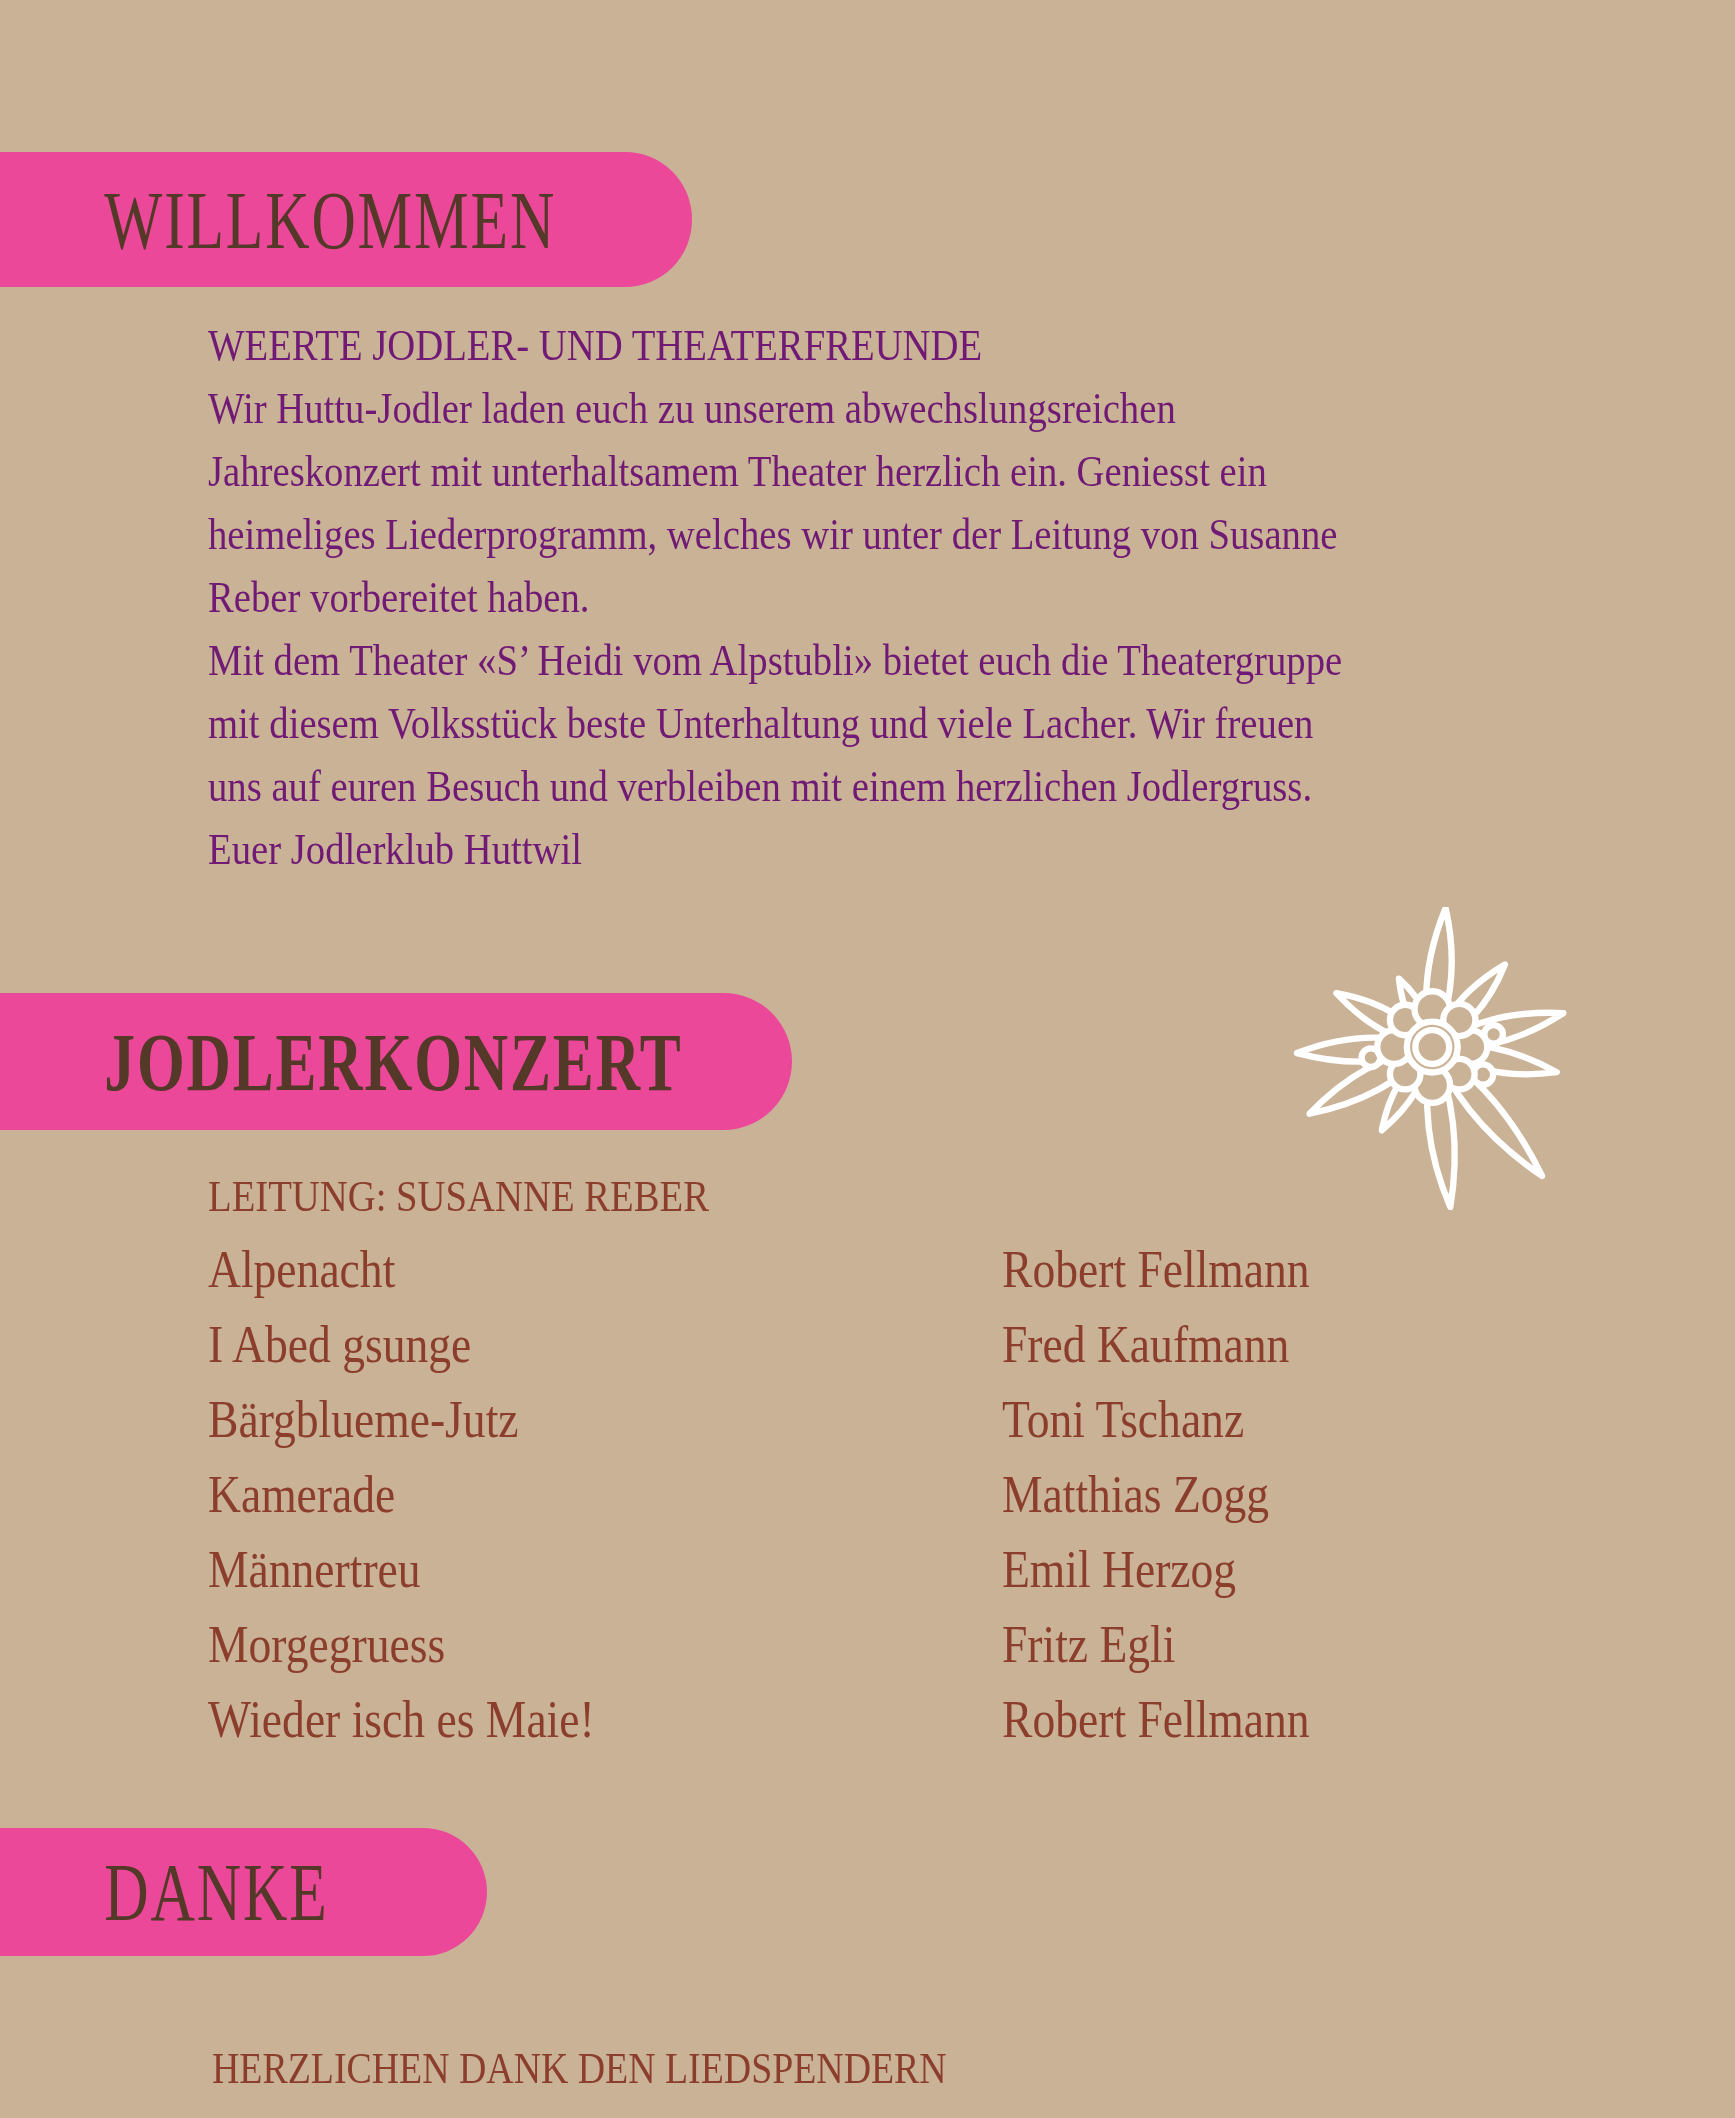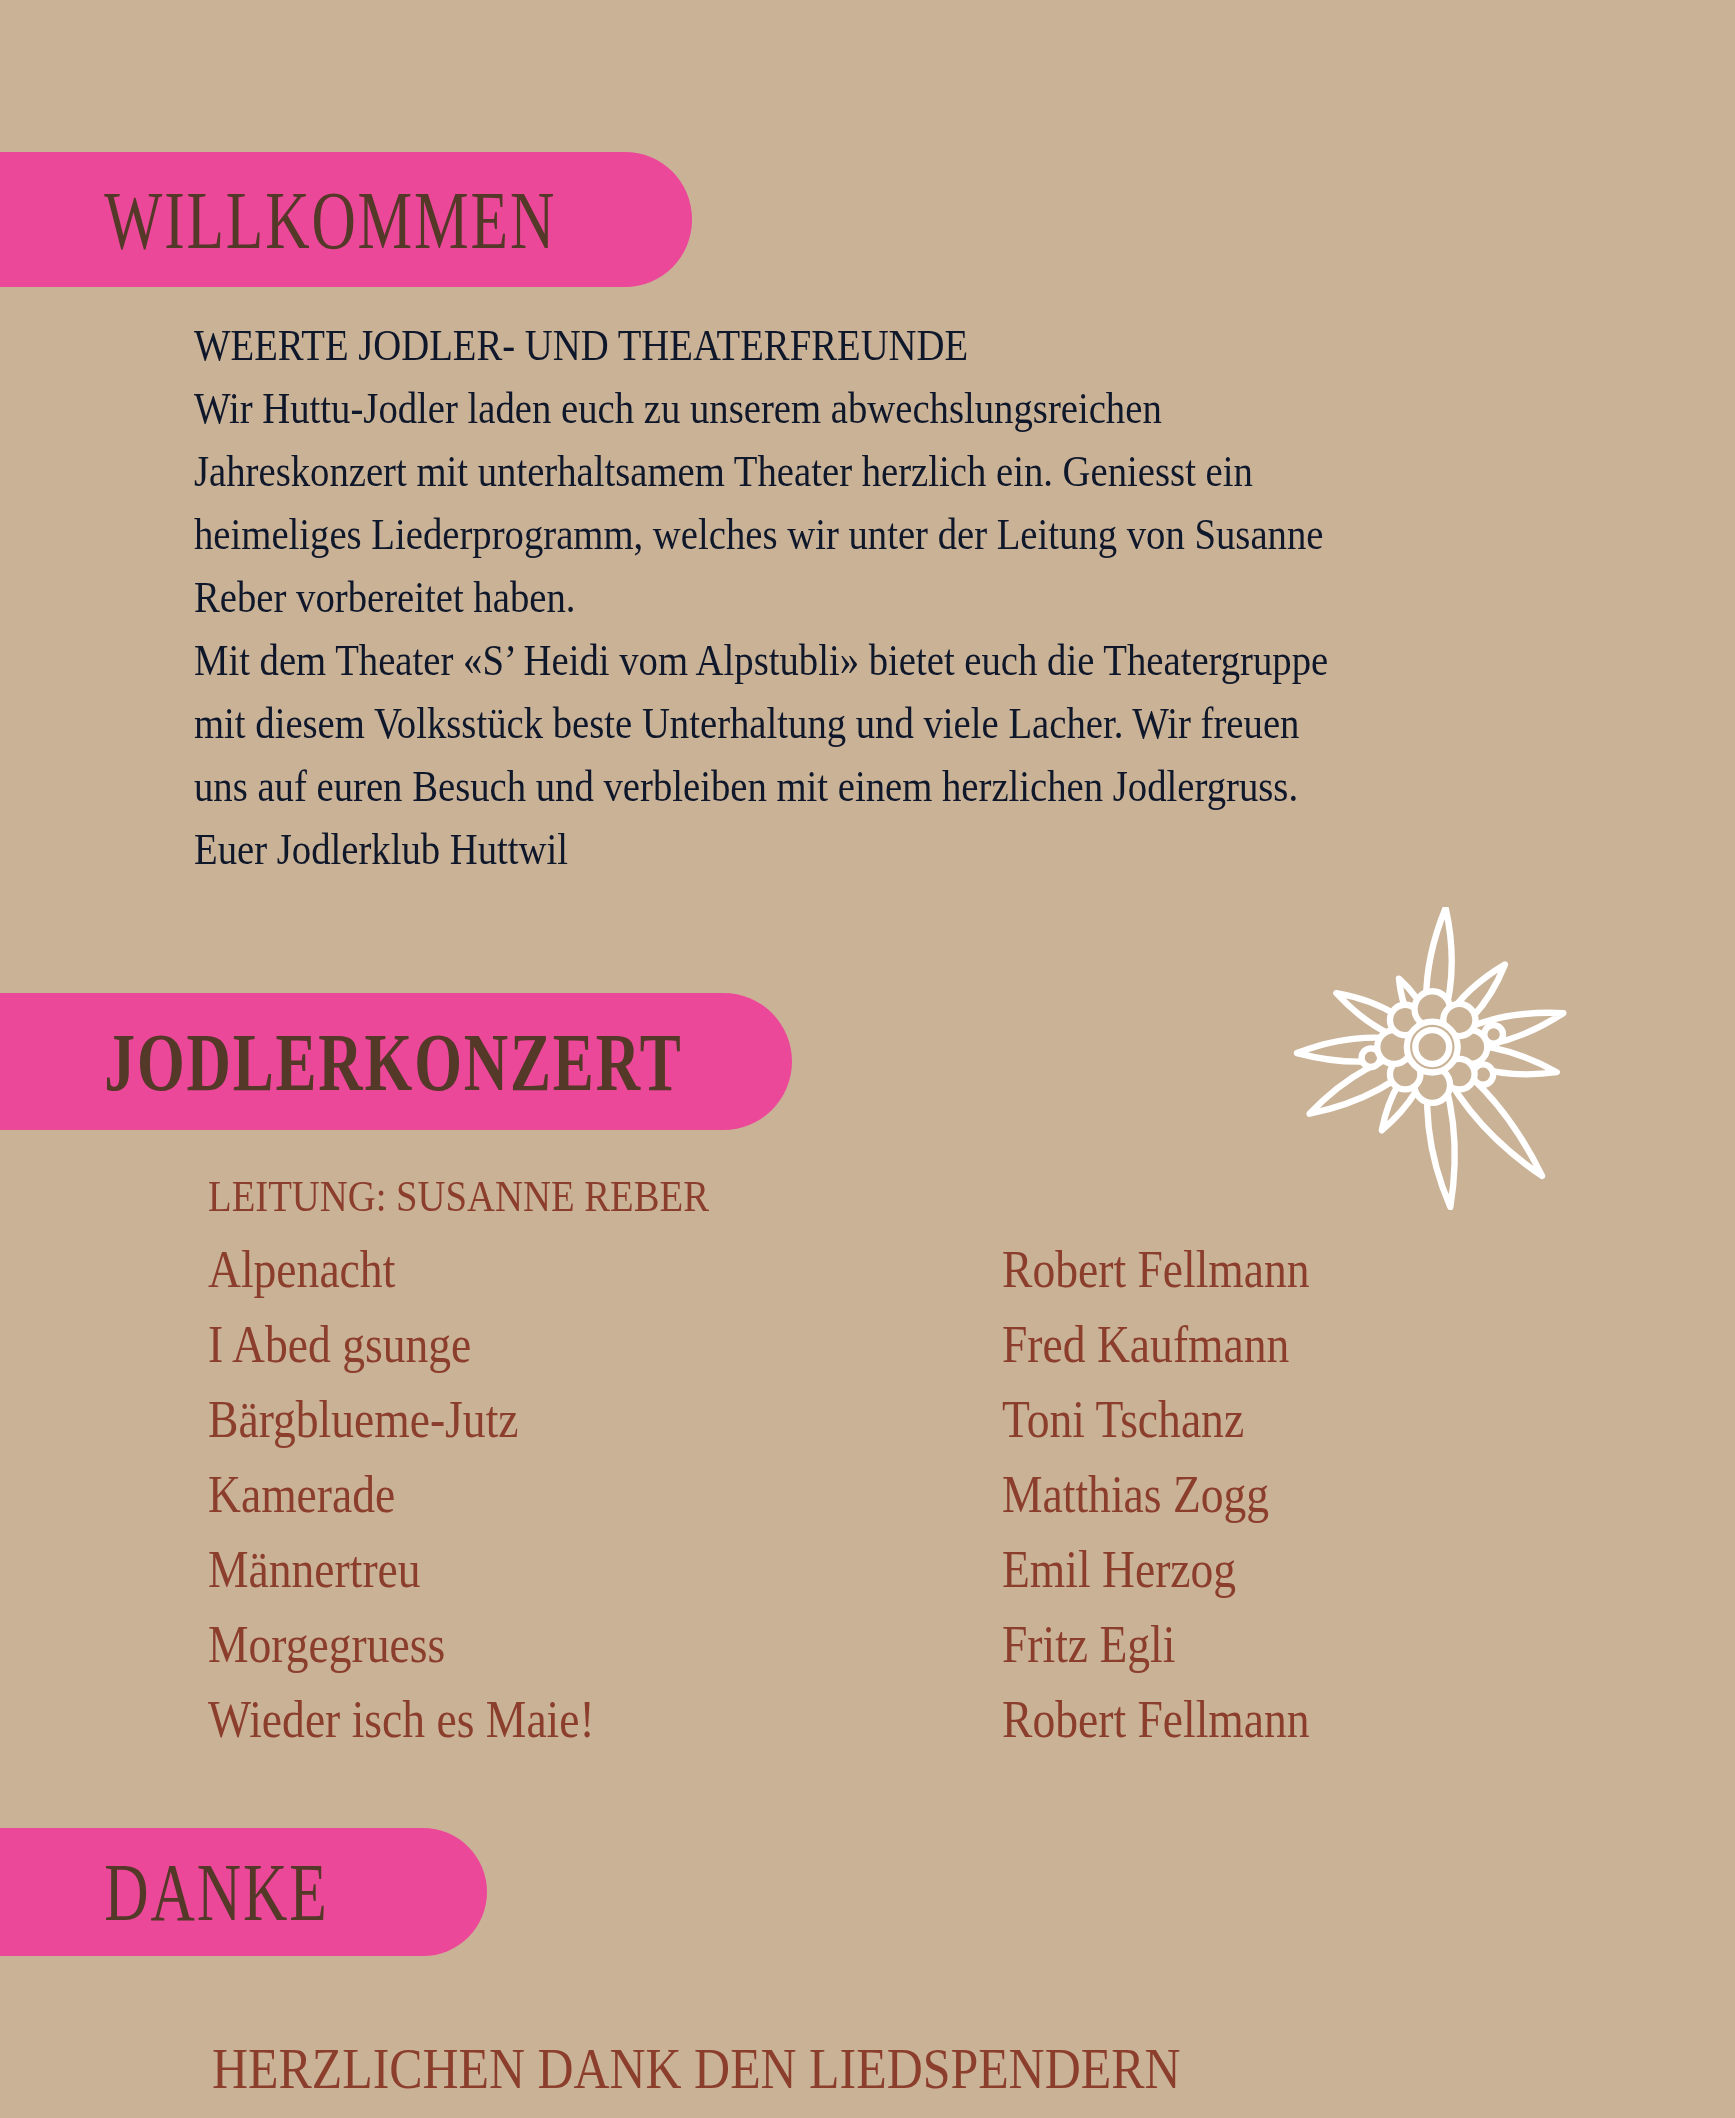--- a/index.html
+++ b/index.html
@@ -34,40 +34,40 @@
   
   .cx {
     display: inline-block;
     white-space: nowrap;
     transform: scaleX(0.86);
     transform-origin: 0 50%;
   }
 
   
   #willkommen-text {
-    position: absolute; left: 194px; top: 314px;
-    color: #0f172a; font-size: 45px; line-height: 63px;
+    position: absolute; left: 208px; top: 314px;
+    color: #701a75; font-size: 45px; line-height: 63px;
   }
   .para-line { height: 63px; }
 
   
   #jodlerkonzert-text {
     position: absolute; left: 208px; top: 1164px;
     color: #8c3e2d;
   }
   #leitung-subhead { font-size: 45px; line-height: 64px; margin-bottom: 11px; }
   .song-row { position: relative; height: 75px; font-size: 53px; font-family: Liberation Serif, serif; }
   .song-composer { position: absolute; left: 794px; top: 0; }
 
   
   #danke-text {
     position: absolute; left: 212px; top: 2043px;
     color: #8c3e2d;
   }
-  #liedspender-subhead { font-size: 58px; line-height: 51px; margin-bottom: 27px; }
+  #liedspender-subhead { font-size: 44px; line-height: 51px; margin-bottom: 27px; }
   .sponsor-cols { position: relative; height: 263px; }
   .sponsor-col { position: absolute; top: 0; left: 0; font-size: 40px; line-height: 47px; }
   .sponsor-col.right { left: 775px; }
   .sponsor-line { height: 47px; }
 
   
   #edelweiss {
     position: absolute; left: 1263px; top: 907px;
   }
 </style>

